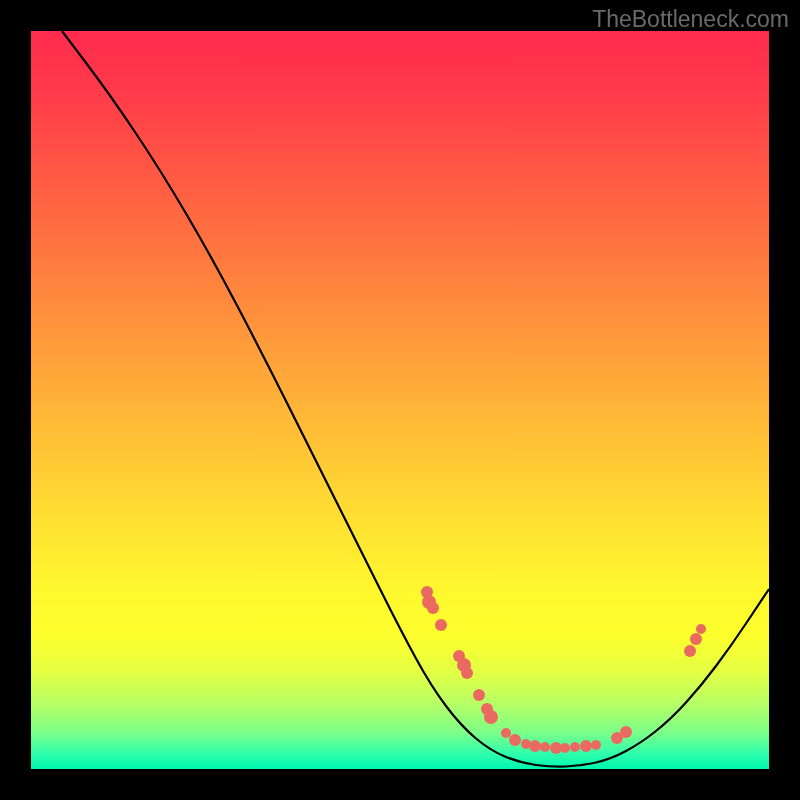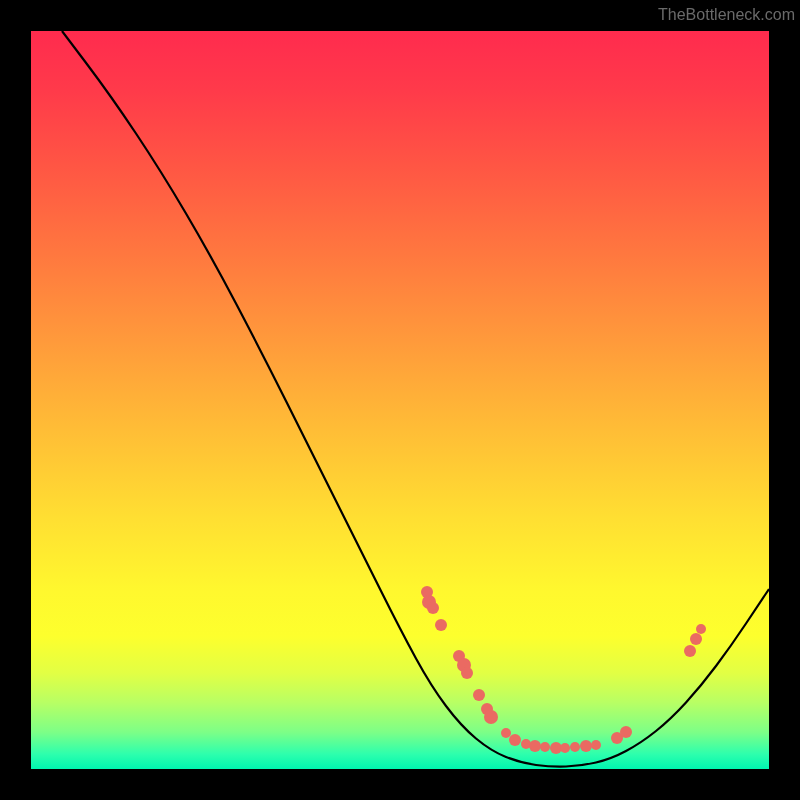--- a/index.html
+++ b/index.html
@@ -7,23 +7,23 @@
     width: 800px;
     height: 800px;
     background: #000;
     position: relative;
     font-family: Arial, sans-serif;
     overflow: hidden;
   }
   .attribution {
     position: absolute;
     top: 6px;
-    right: 5px;
+    right: 11px;
     color: #6a6a6a;
-    font-size: 16px;
+    font-size: 23px;
     font-weight: 500;
     z-index: 10;
   }
   .chart-wrap {
     position: absolute;
     left: 31px;
     top: 31px;
     width: 738px;
     height: 738px;
   }

